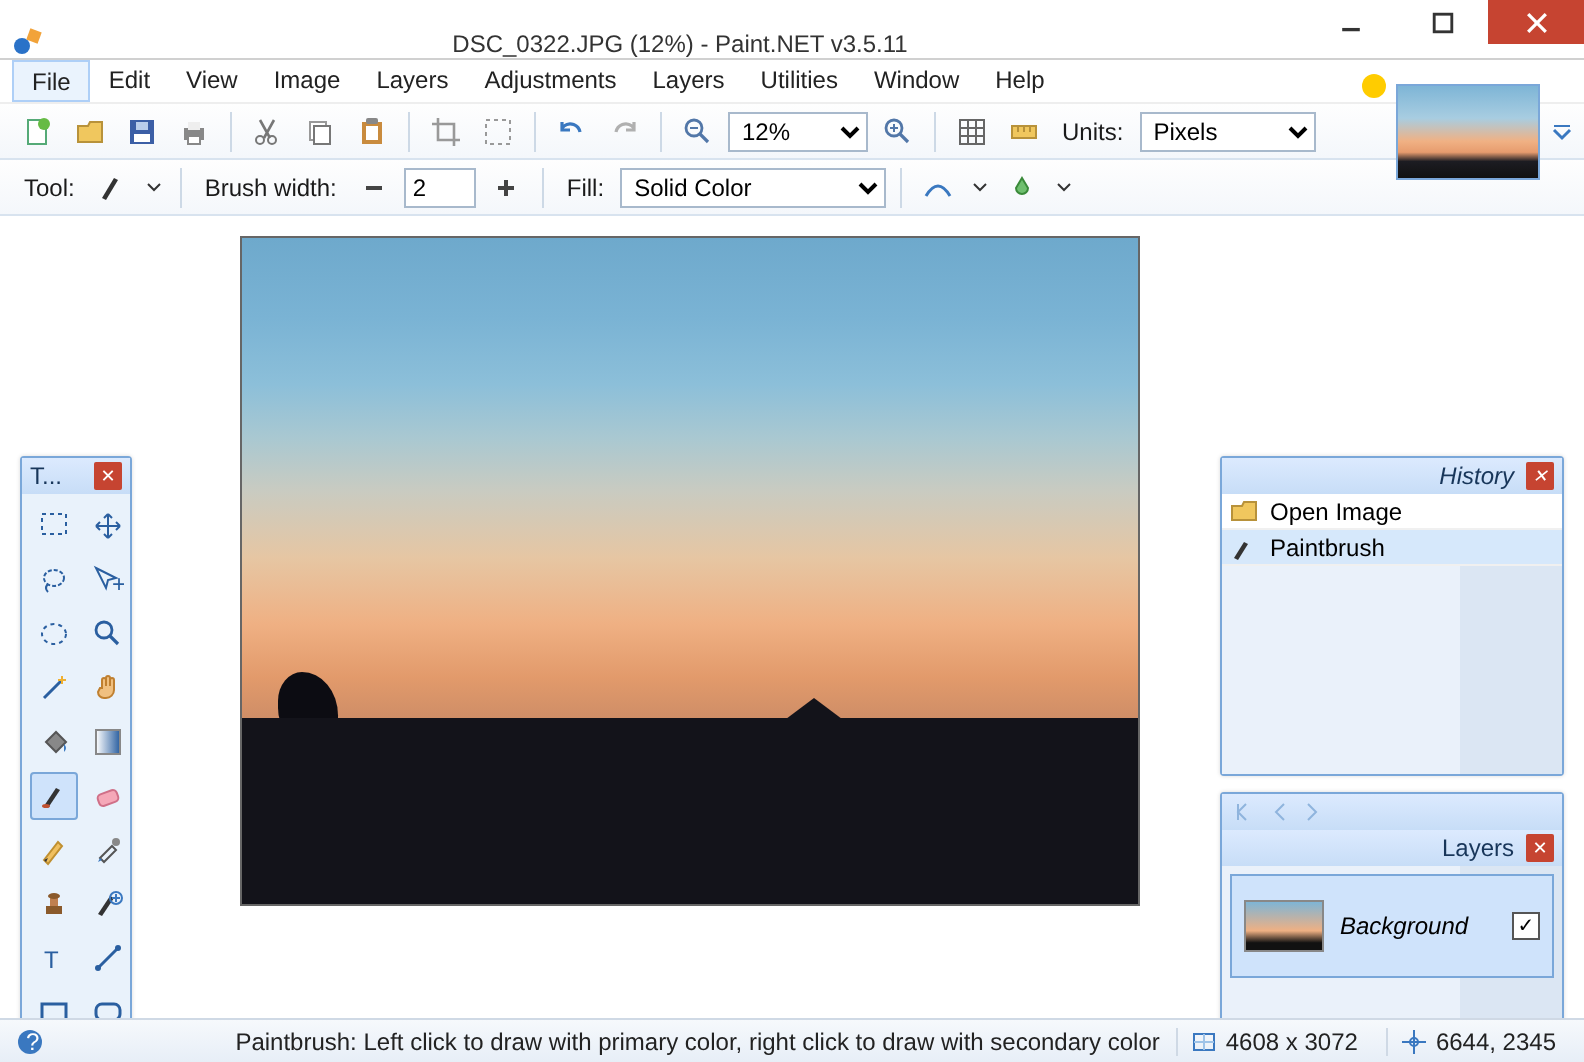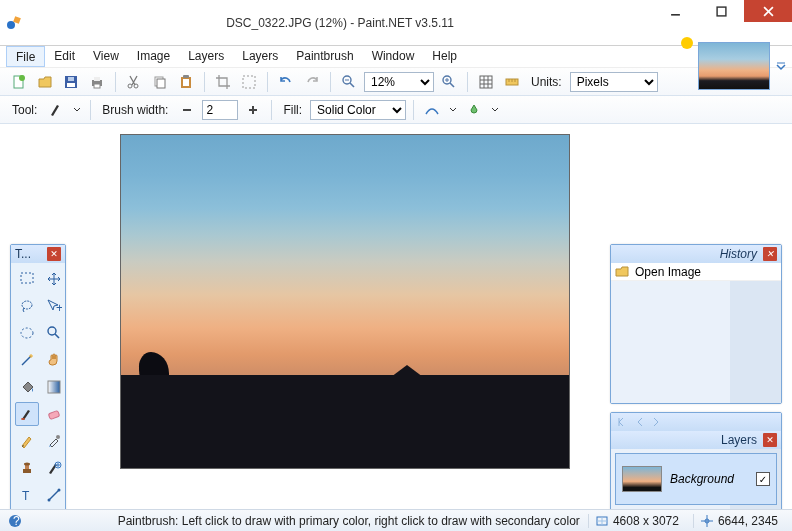--- a/index.html
+++ b/index.html
@@ -1,19 +1,19 @@
 <!DOCTYPE html>
 <html><head>
 <meta charset="utf-8">
 <style>
 * { margin: 0; padding: 0; box-sizing: border-box; font-family: "Segoe UI", Tahoma, sans-serif; font-size: 12px; }
 body { width: 792px; height: 531px; background: #fff; display: flex; flex-direction: column; overflow: hidden; }
 
 
-.titlebar { height: 46px; background: #fff; border-bottom: 1px solid #d0d0d0; display: flex; align-items: center; position: relative; }
+.titlebar { height: 30px; background: #fff; border-bottom: 1px solid #d0d0d0; display: flex; align-items: flex-end; position: relative; }
 .titlebar .icon-slot { width: 28px; display: flex; justify-content: center; }
 .titlebar .title { flex: 1; text-align: center; color: #333; font-size: 12px; }
 .winbtns { display: flex; height: 100%; }
 .winbtn { width: 46px; height: 22px; display: flex; align-items: center; justify-content: center; color: #444; }
 .winbtn.close { background: #c64431; color: #fff; width: 48px; }
 .winbtn svg { width: 11px; height: 11px; }
 
 
 .menubar { height: 22px; background: #fff; display: flex; align-items: stretch; padding: 0 6px; gap: 0; border-bottom: 1px solid #eee;}
 .menubar .menuitem { padding: 3px 9px; color: #222; cursor: default; }
@@ -24,21 +24,21 @@
 .thumb-arrowbtn { position:absolute; right:4px; top:60px; width:14px; height:14px; display:flex; align-items:center; justify-content:center; color:#3a78c0;}
 
 
 .toolbarrow { height: 28px; background: linear-gradient(#fefefe,#f4f7fb); border-bottom:1px solid #d8e3ef; display:flex; align-items:center; padding: 0 8px; gap:4px;}
 .tbtn { width:22px; height:22px; display:flex; align-items:center; justify-content:center; border:1px solid transparent; border-radius:2px; color:#3a5e8a;}
 .tsep { width:1px; height:20px; background:#cdd9e6; margin:0 3px;}
 .tlabel { color:#1a1a1a; padding: 0 4px;}
 .tselect { height:20px; border:1px solid #a8b9cc; background:#fff; font-size:12px; padding:0 2px;}
 .tselect.zoom{width:70px;}
 .tselect.units{width:88px;}
-.tselect.fill{width:96px;}
+.tselect.fill{width:133px;}
 .tnum { width:36px; height:20px; border:1px solid #a8b9cc; padding:0 3px;}
 
 
 .workarea { flex:1; display:flex; background:#fff; position:relative; overflow:hidden;}
 .canvas-zone { position:absolute; left:0; right:0; top:0; bottom:0; }
 .canvas-img { position:absolute; left:120px; top:10px; width:450px; height:335px; border:1px solid #666; background:
   linear-gradient(to bottom,
     #6ea9cc 0%, #7ab3d4 12%, #8cbfd9 22%,
     #a9c8d1 30%, #c9cbc1 38%, #e6c6a3 48%,
     #efb083 58%, #e29a6b 66%, #cf8e67 72%,
@@ -115,22 +115,23 @@
       </div>
   </div>
 </div>
 
 <div class="menubar">
   <div class="menuitem"><span class="mnemonic">File</span></div>
   <div class="menuitem"><span class="mnemonic">Edit</span></div>
   <div class="menuitem"><span class="mnemonic">View</span></div>
   <div class="menuitem"><span class="mnemonic">Image</span></div>
   <div class="menuitem"><span class="mnemonic">Layers</span></div>
+  <div class="menuitem"><span class="mnemonic">Adjustments</span></div>
   <div class="menuitem"><span class="mnemonic">Layers</span></div>
-  <div class="menuitem"><span class="mnemonic">Paintbrush</span></div>
+  <div class="menuitem"><span class="mnemonic">Utilities</span></div>
   <div class="menuitem"><span class="mnemonic">Window</span></div>
   <div class="menuitem"><span class="mnemonic">Help</span></div>
 </div>
 
 <div class="thumb-preview">
     <div class="handle"></div>
   </div>
 <div class="thumb-arrowbtn">
     <svg width="10" height="10">
       <path d="M1 3 L5 7 L9 3" fill="none" stroke="#3a78c0" stroke-width="1.5"></path>
@@ -445,20 +446,28 @@
         <div class="fw-close">✕</div>
       </div>
     <div class="history-body">
       <div class="hist-row">
         <span>
             <svg width="14" height="14">
               <path d="M1 4h5l1-2h6v9H1z" fill="#f0c75e" stroke="#b8923a"></path>
             </svg>
           </span>
         <span>Open Image</span>
+      </div>
+      <div class="hist-row sel">
+        <span>
+            <svg width="14" height="14">
+              <path d="M2 12l5-8 2 1-5 8z" fill="#333"></path>
+            </svg>
+          </span>
+        <span>Paintbrush</span>
       </div>
       <div class="hist-empty"></div>
     </div>
   </div>
 
   <div class="floatwin layers-win">
     <div class="nav">
       <span class="arrow">
           <svg width="12" height="10">
             <path d="M6 1L2 5l4 4M2 1v8" stroke="#8fb4dd" fill="none"></path>

